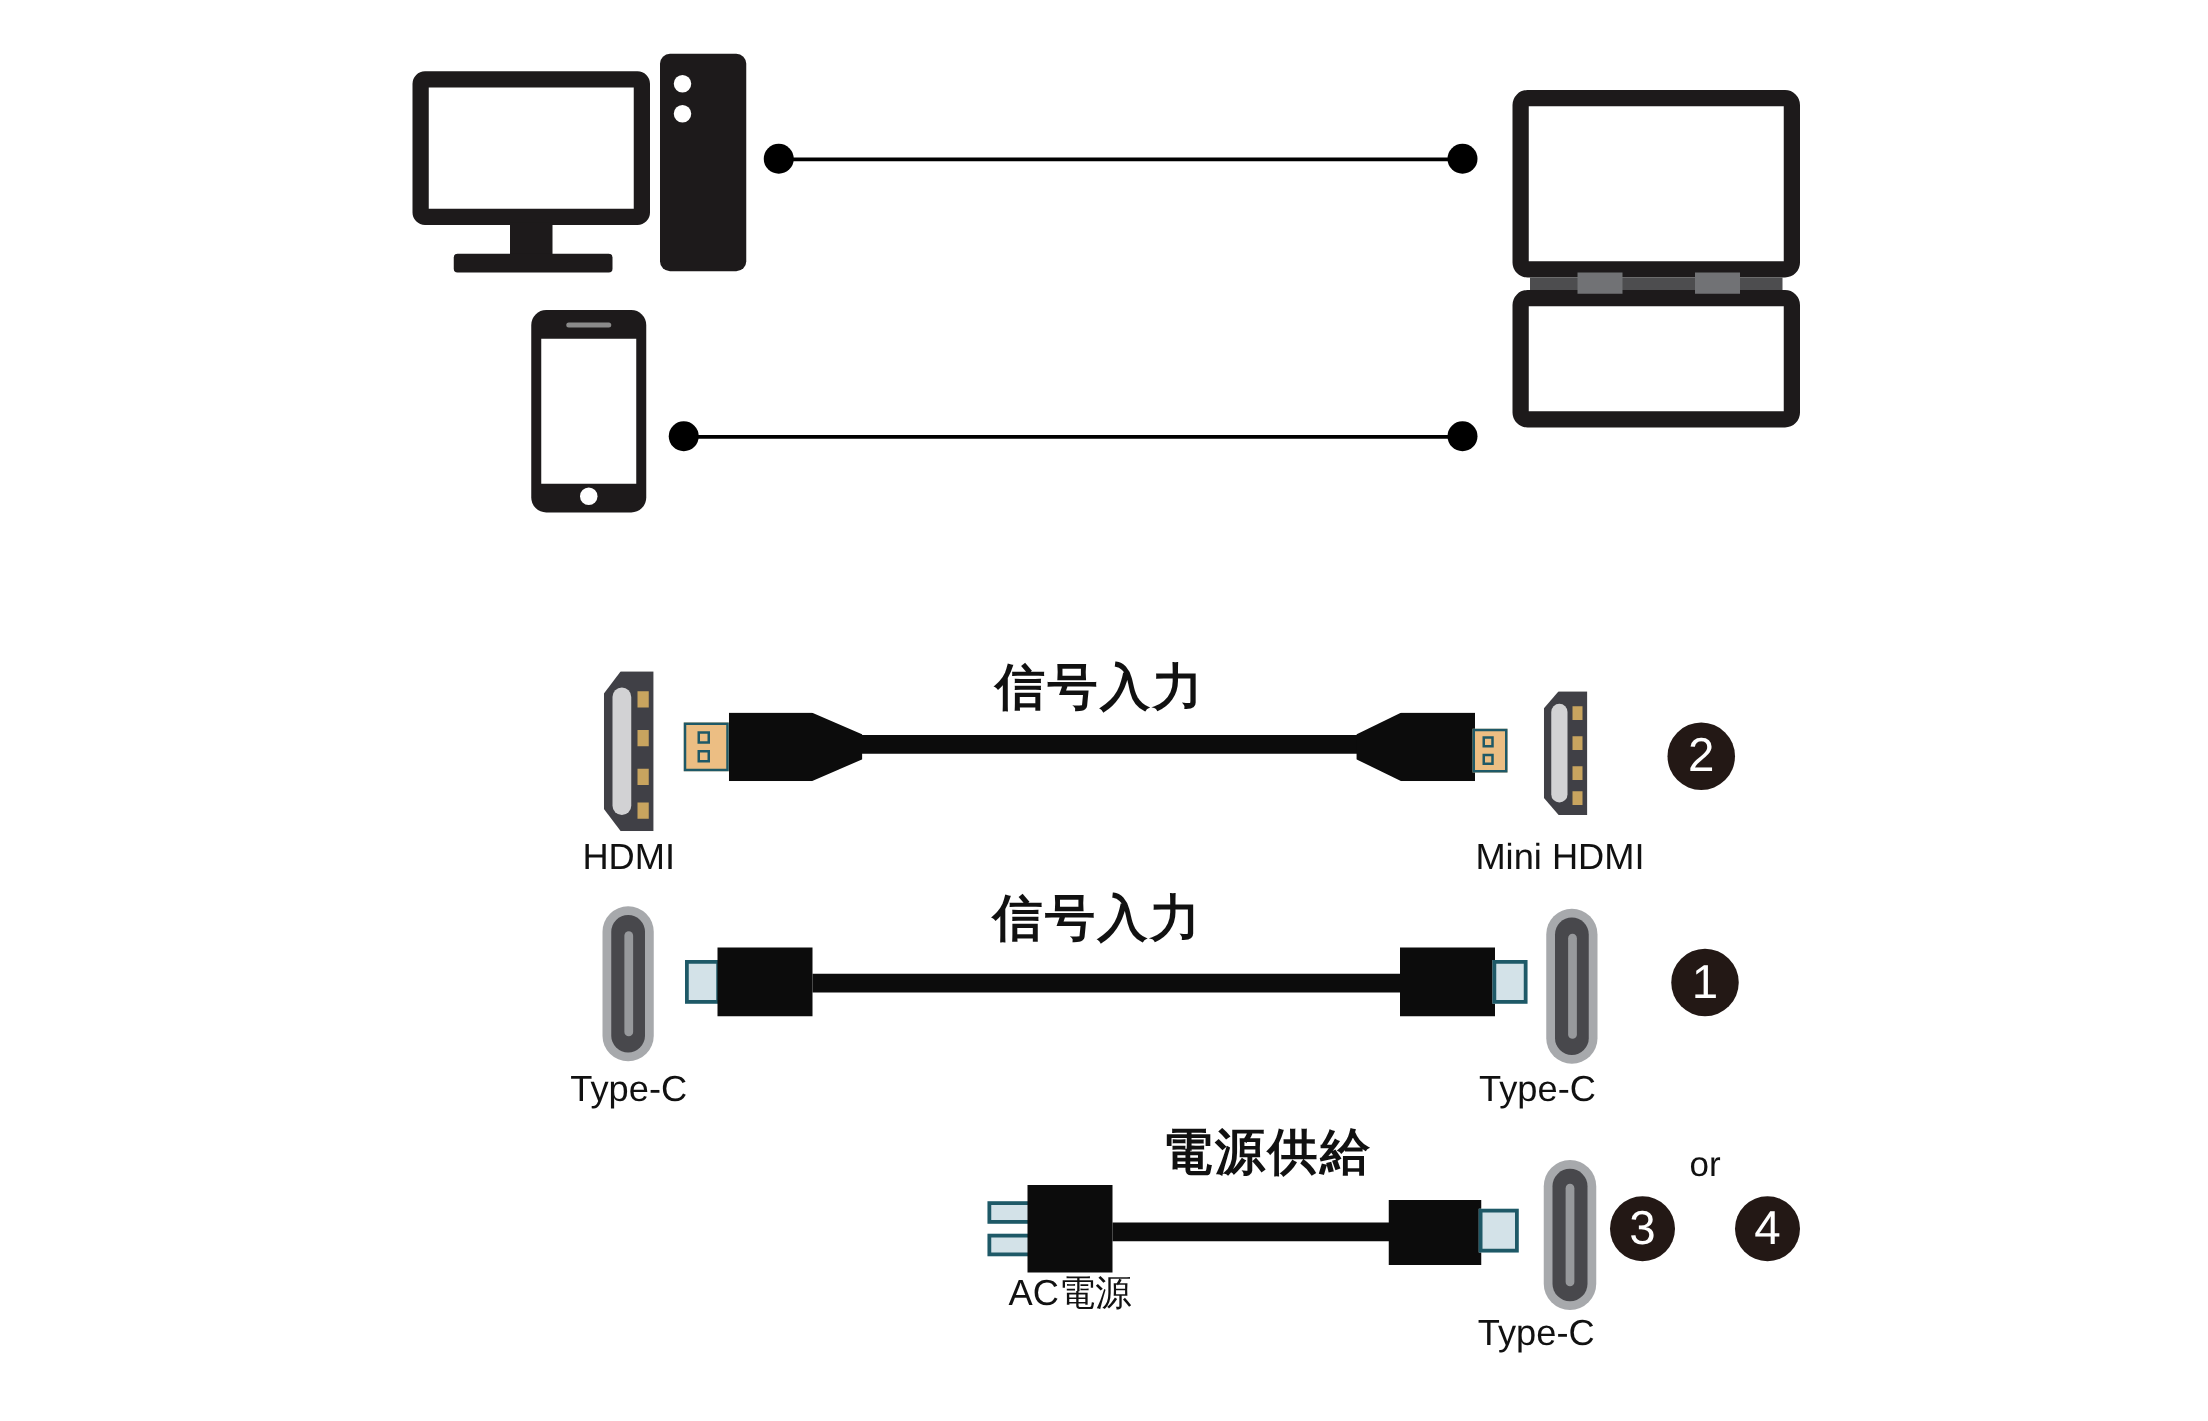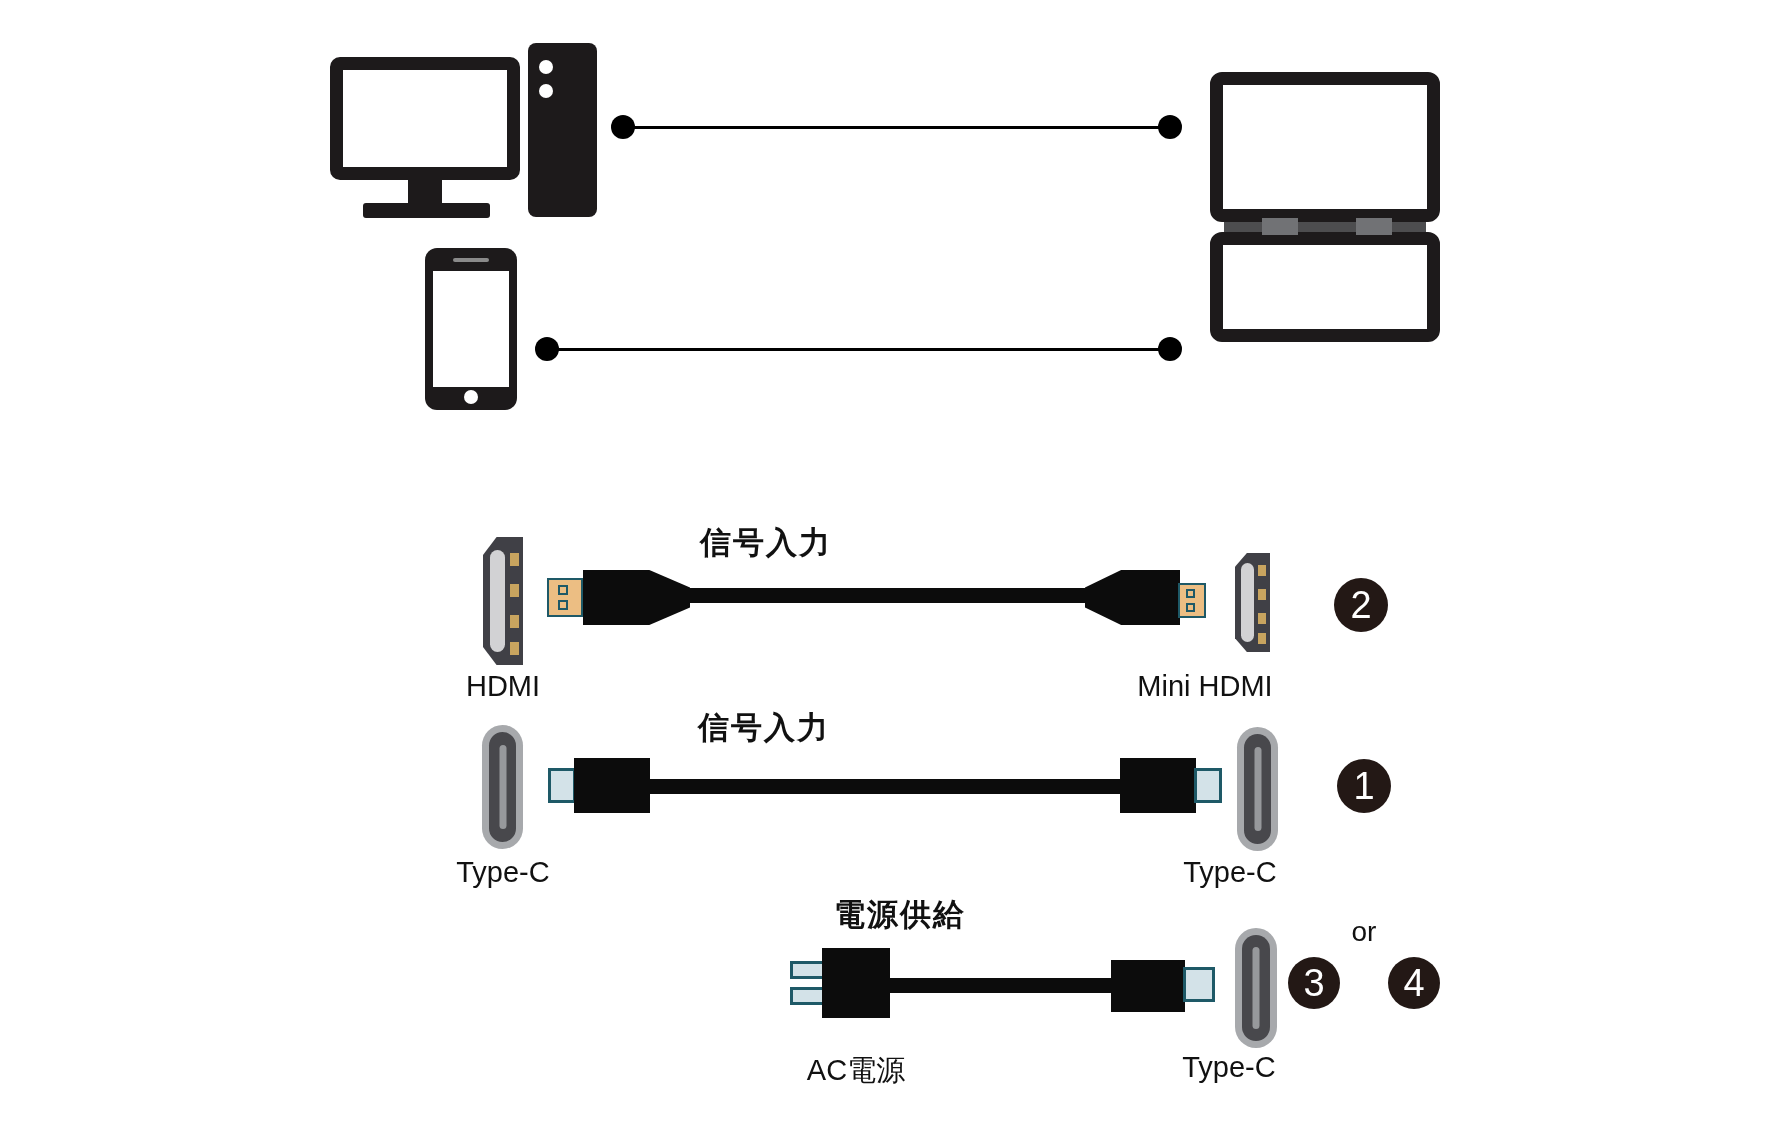--- a/index.html
+++ b/index.html
@@ -13,21 +13,21 @@
   .monitor-screen{border:13px solid var(--icon_black);border-radius:10px;background:#fff;}
   .tower{border-radius:8px;}
   .tower-dot{width:14px;height:14px;border-radius:50%;background:#fff;}
   .phone-body{border-radius:12px;}
   .panel{border:13px solid var(--icon_black);border-radius:12px;background:#fff;}
   .hinge{background:var(--hinge_gray);}
   .hinge-tab{background:var(--hinge_tab_gray);}
   .dot{width:24px;height:24px;border-radius:50%;background:#000;}
   .wire{height:3px;background:#000;}
   
-  .sig-label{font-size:31px;font-weight:bold;letter-spacing:2px;white-space:nowrap;}
+  .sig-label{font-size:40px;font-weight:bold;letter-spacing:2px;text-align:center;white-space:nowrap;}
   .port-label{font-size:29px;text-align:center;white-space:nowrap;}
   .hdmi-port{background:var(--port_gray);clip-path:polygon(34% 0,100% 0,100% 100%,34% 100%,0 86%,0 14%);}
   .hdmi-slot{background:var(--port_slot_gray);border-radius:8px;}
   .pin{background:var(--pin_gold);}
   .gold{background:var(--hdmi_gold);border:2px solid var(--hdmi_trim_teal);}
   .gold-sq{border:2px solid var(--hdmi_trim_teal);}
   .plug{background:var(--cable_black);}
   .cable{background:var(--cable_black);height:15px;}
   .taper-l{background:var(--cable_black);clip-path:polygon(0 0,62% 0,100% 32%,100% 68%,62% 100%,0 100%);}
   .taper-r{background:var(--cable_black);clip-path:polygon(100% 0,38% 0,0 32%,0 68%,38% 100%,100% 100%);}
@@ -106,21 +106,21 @@
 
     <div class="abs hdmi-port" style="left:1235px;top:553px;width:35px;height:99px;">
       <div class="abs hdmi-slot" style="left:6px;top:10px;width:13px;height:79px;"></div>
       <div class="abs pin" style="left:23px;top:12px;width:8px;height:11px;"></div>
       <div class="abs pin" style="left:23px;top:36px;width:8px;height:11px;"></div>
       <div class="abs pin" style="left:23px;top:60px;width:8px;height:11px;"></div>
       <div class="abs pin" style="left:23px;top:80px;width:8px;height:11px;"></div>
     </div>
 
     <div class="abs port-label" style="left:433px;top:670px;width:140px;">HDMI</div>
-    <div class="abs port-label" style="left:1125px;top:670px;width:160px;">Mini HDMI</div>
+    <div class="abs port-label" style="left:1168px;top:670px;width:160px;">Mini HDMI</div>
     <div class="abs badge" style="left:1334px;top:578px;width:54px;height:54px;">2</div>
   </div>
 
   <div>
     <div class="abs sig-label" style="left:698px;top:707px;width:360px;">信号入力</div>
 
     <div class="abs usbc-port" style="left:482px;top:725px;width:41px;height:124px;">
       <div class="usbc-inner"></div>
       <div class="usbc-bar" style="top:20px;height:84px;"></div>
     </div>
@@ -149,21 +149,21 @@
     <div class="abs plug" style="left:822px;top:948px;width:68px;height:70px;"></div>
     <div class="abs cable" style="left:890px;top:978px;width:225px;"></div>
     <div class="abs plug" style="left:1111px;top:960px;width:74px;height:52px;"></div>
     <div class="abs blue-tip" style="left:1183px;top:967px;width:32px;height:35px;"></div>
 
     <div class="abs usbc-port" style="left:1235px;top:928px;width:42px;height:120px;">
       <div class="usbc-inner"></div>
       <div class="usbc-bar" style="top:19px;height:82px;"></div>
     </div>
 
-    <div class="abs port-label" style="left:771px;top:1051px;width:170px;">AC電源</div>
+    <div class="abs port-label" style="left:771px;top:1015px;width:170px;">AC電源</div>
     <div class="abs port-label" style="left:1151px;top:1051px;width:156px;">Type-C</div>
 
     <div class="abs badge" style="left:1288px;top:957px;width:52px;height:52px;">3</div>
     <div class="abs or" style="left:1344px;top:916px;width:40px;">or</div>
     <div class="abs badge" style="left:1388px;top:957px;width:52px;height:52px;">4</div>
   </div>
 
 </div>
 
 </body></html>

